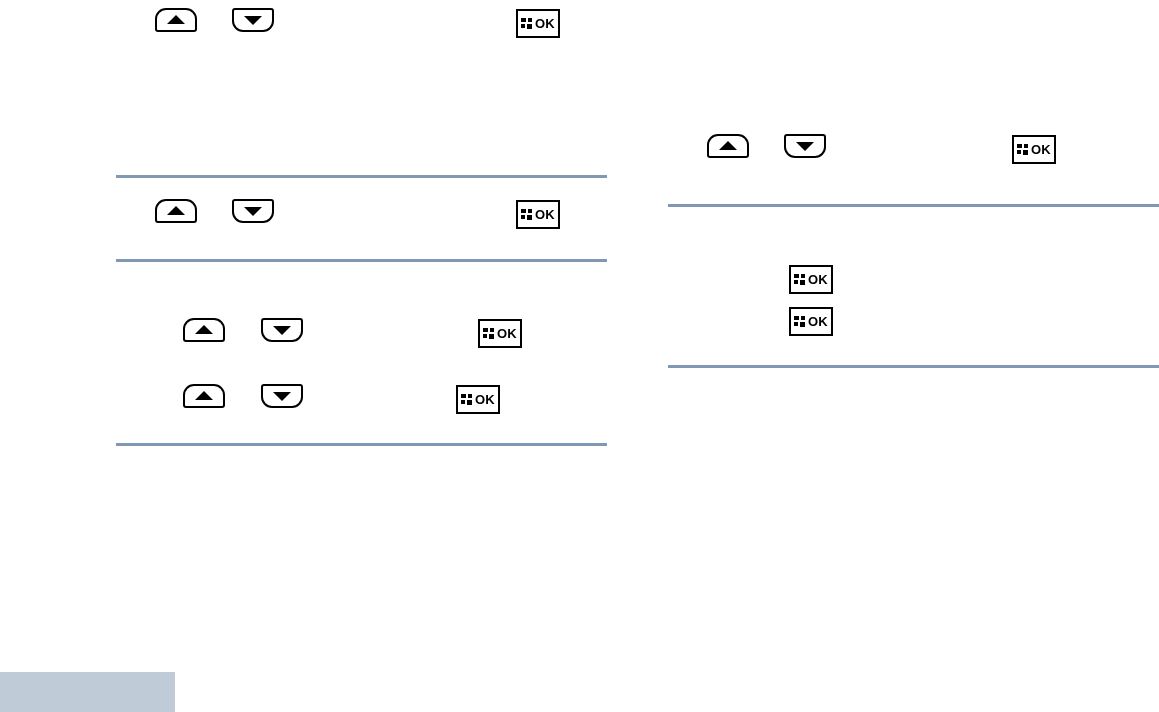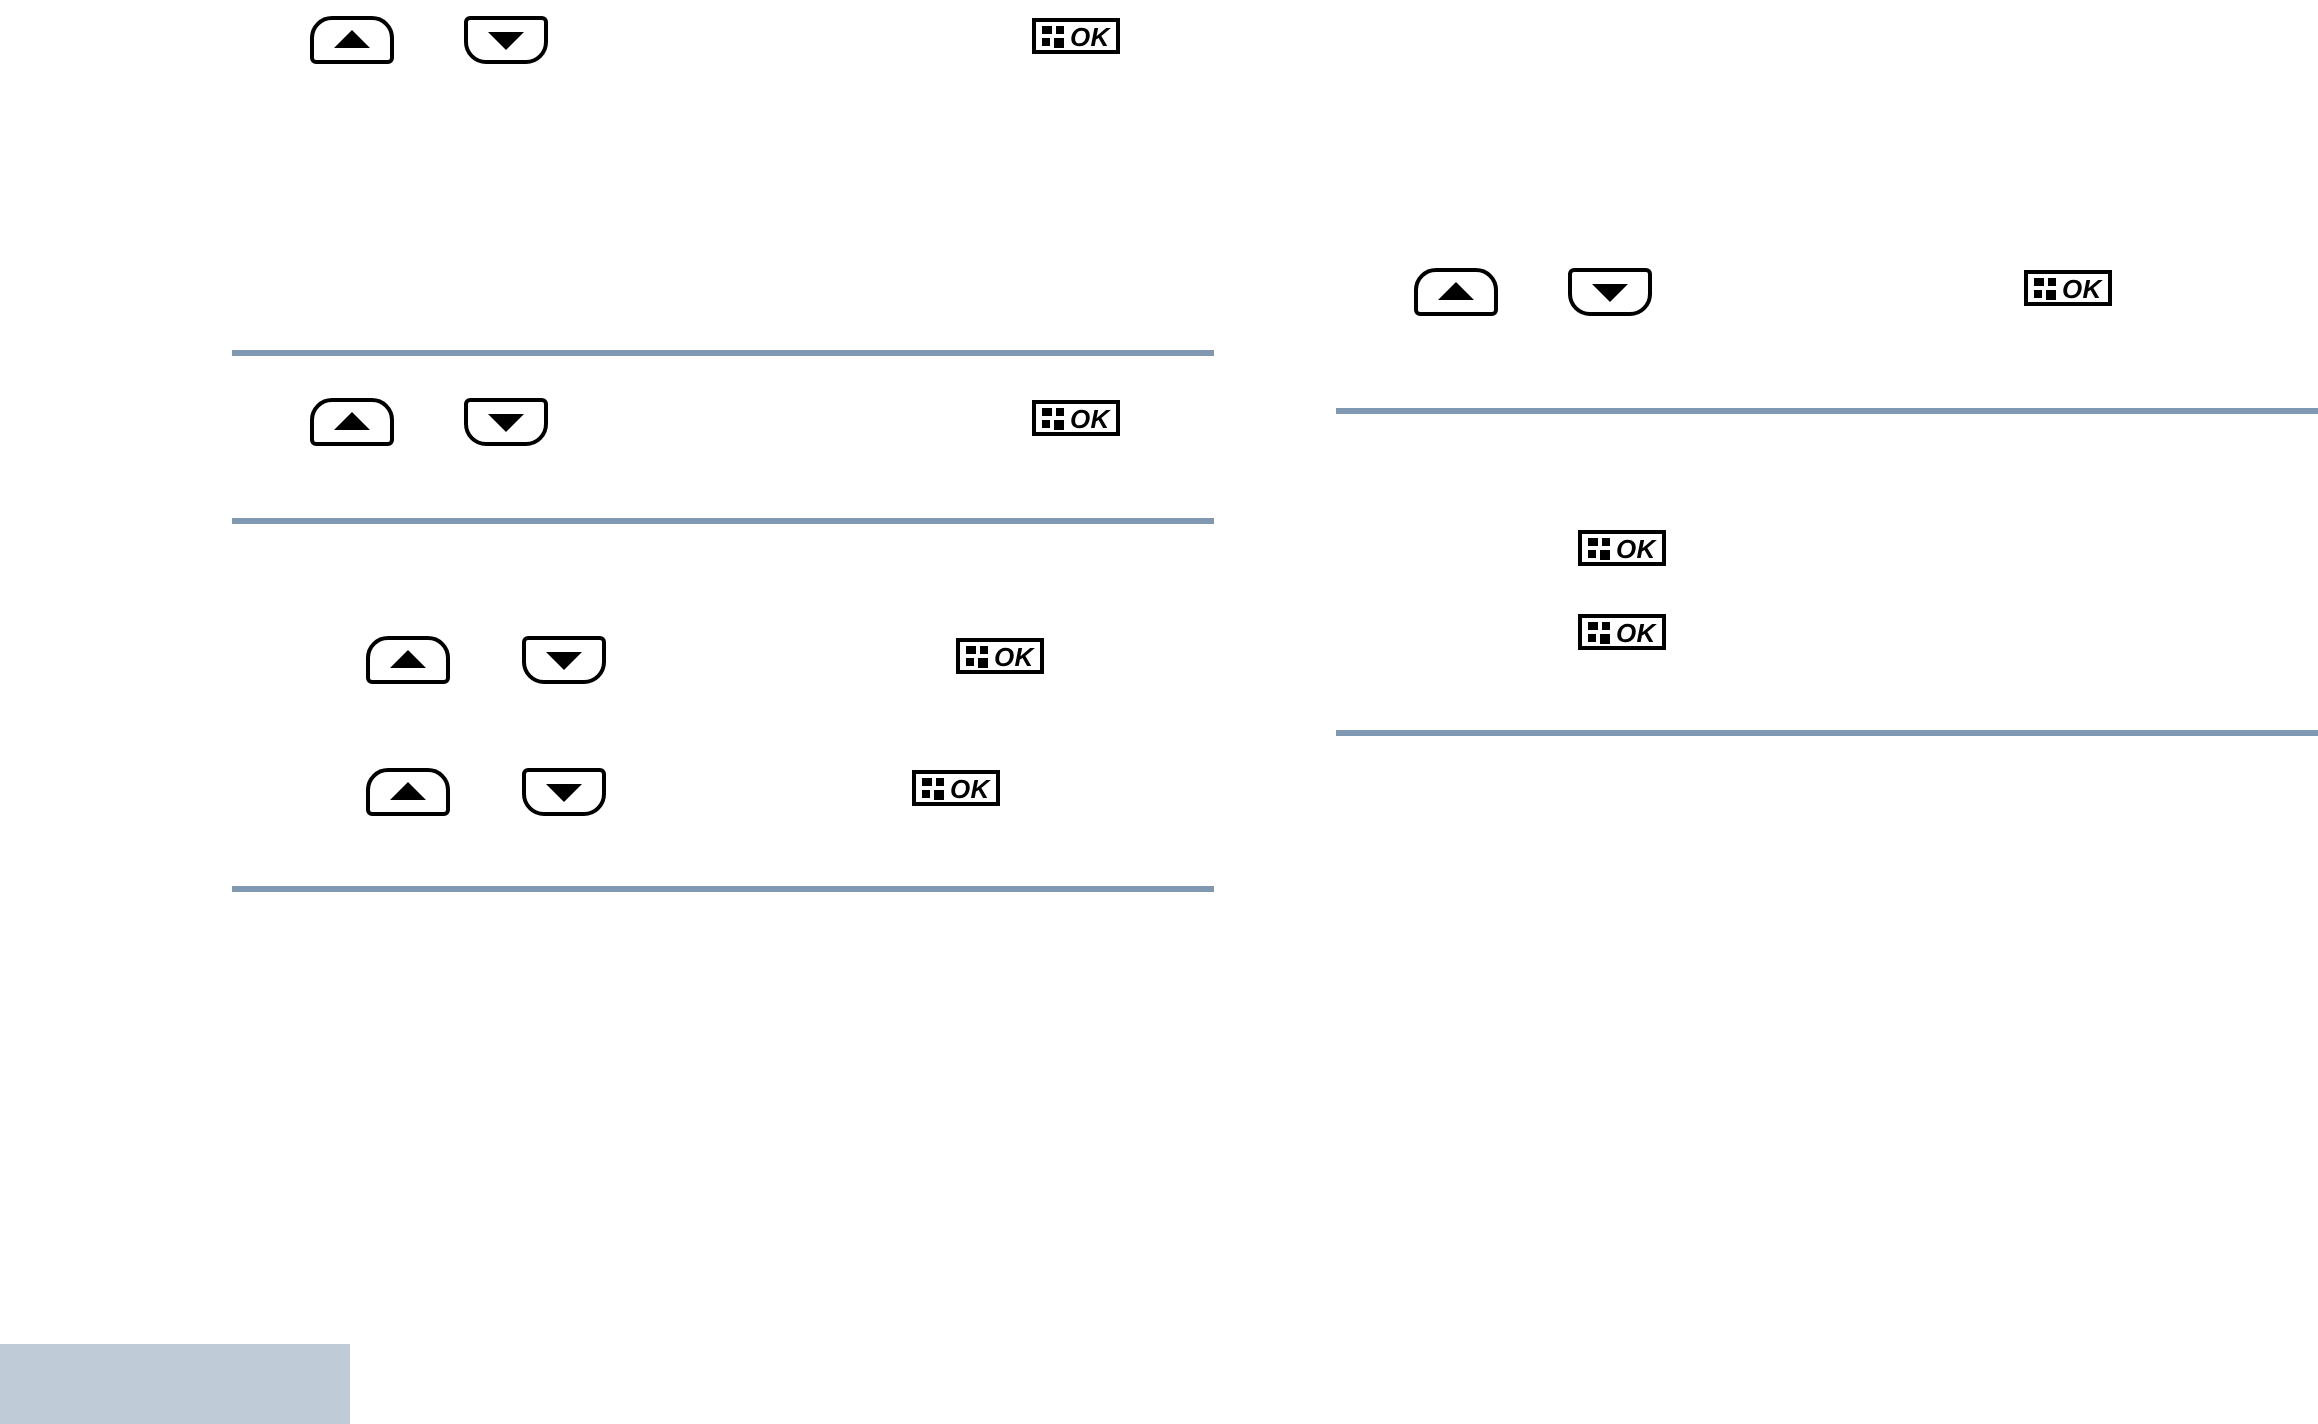--- a/index.html
+++ b/index.html
@@ -78,26 +78,25 @@
     border-top: 9px solid #000000;
   }
 
   
   .key-ok {
     position: relative;
     display: inline-flex;
     align-items: center;
     justify-content: center;
     gap: 3px;
-    height: 18px;
+    height: 29px;
     padding: 0 3px;
     box-sizing: border-box;
     border: 2.2px solid #000000;
     background: #ffffff;
-    font-style: italic;
   }
   .key-ok .menu-grid {
     position: relative;
     display: block;
     width: 11px;
     height: 11px;
     flex: none;
   }
   .key-ok .menu-grid i {
     position: absolute;

